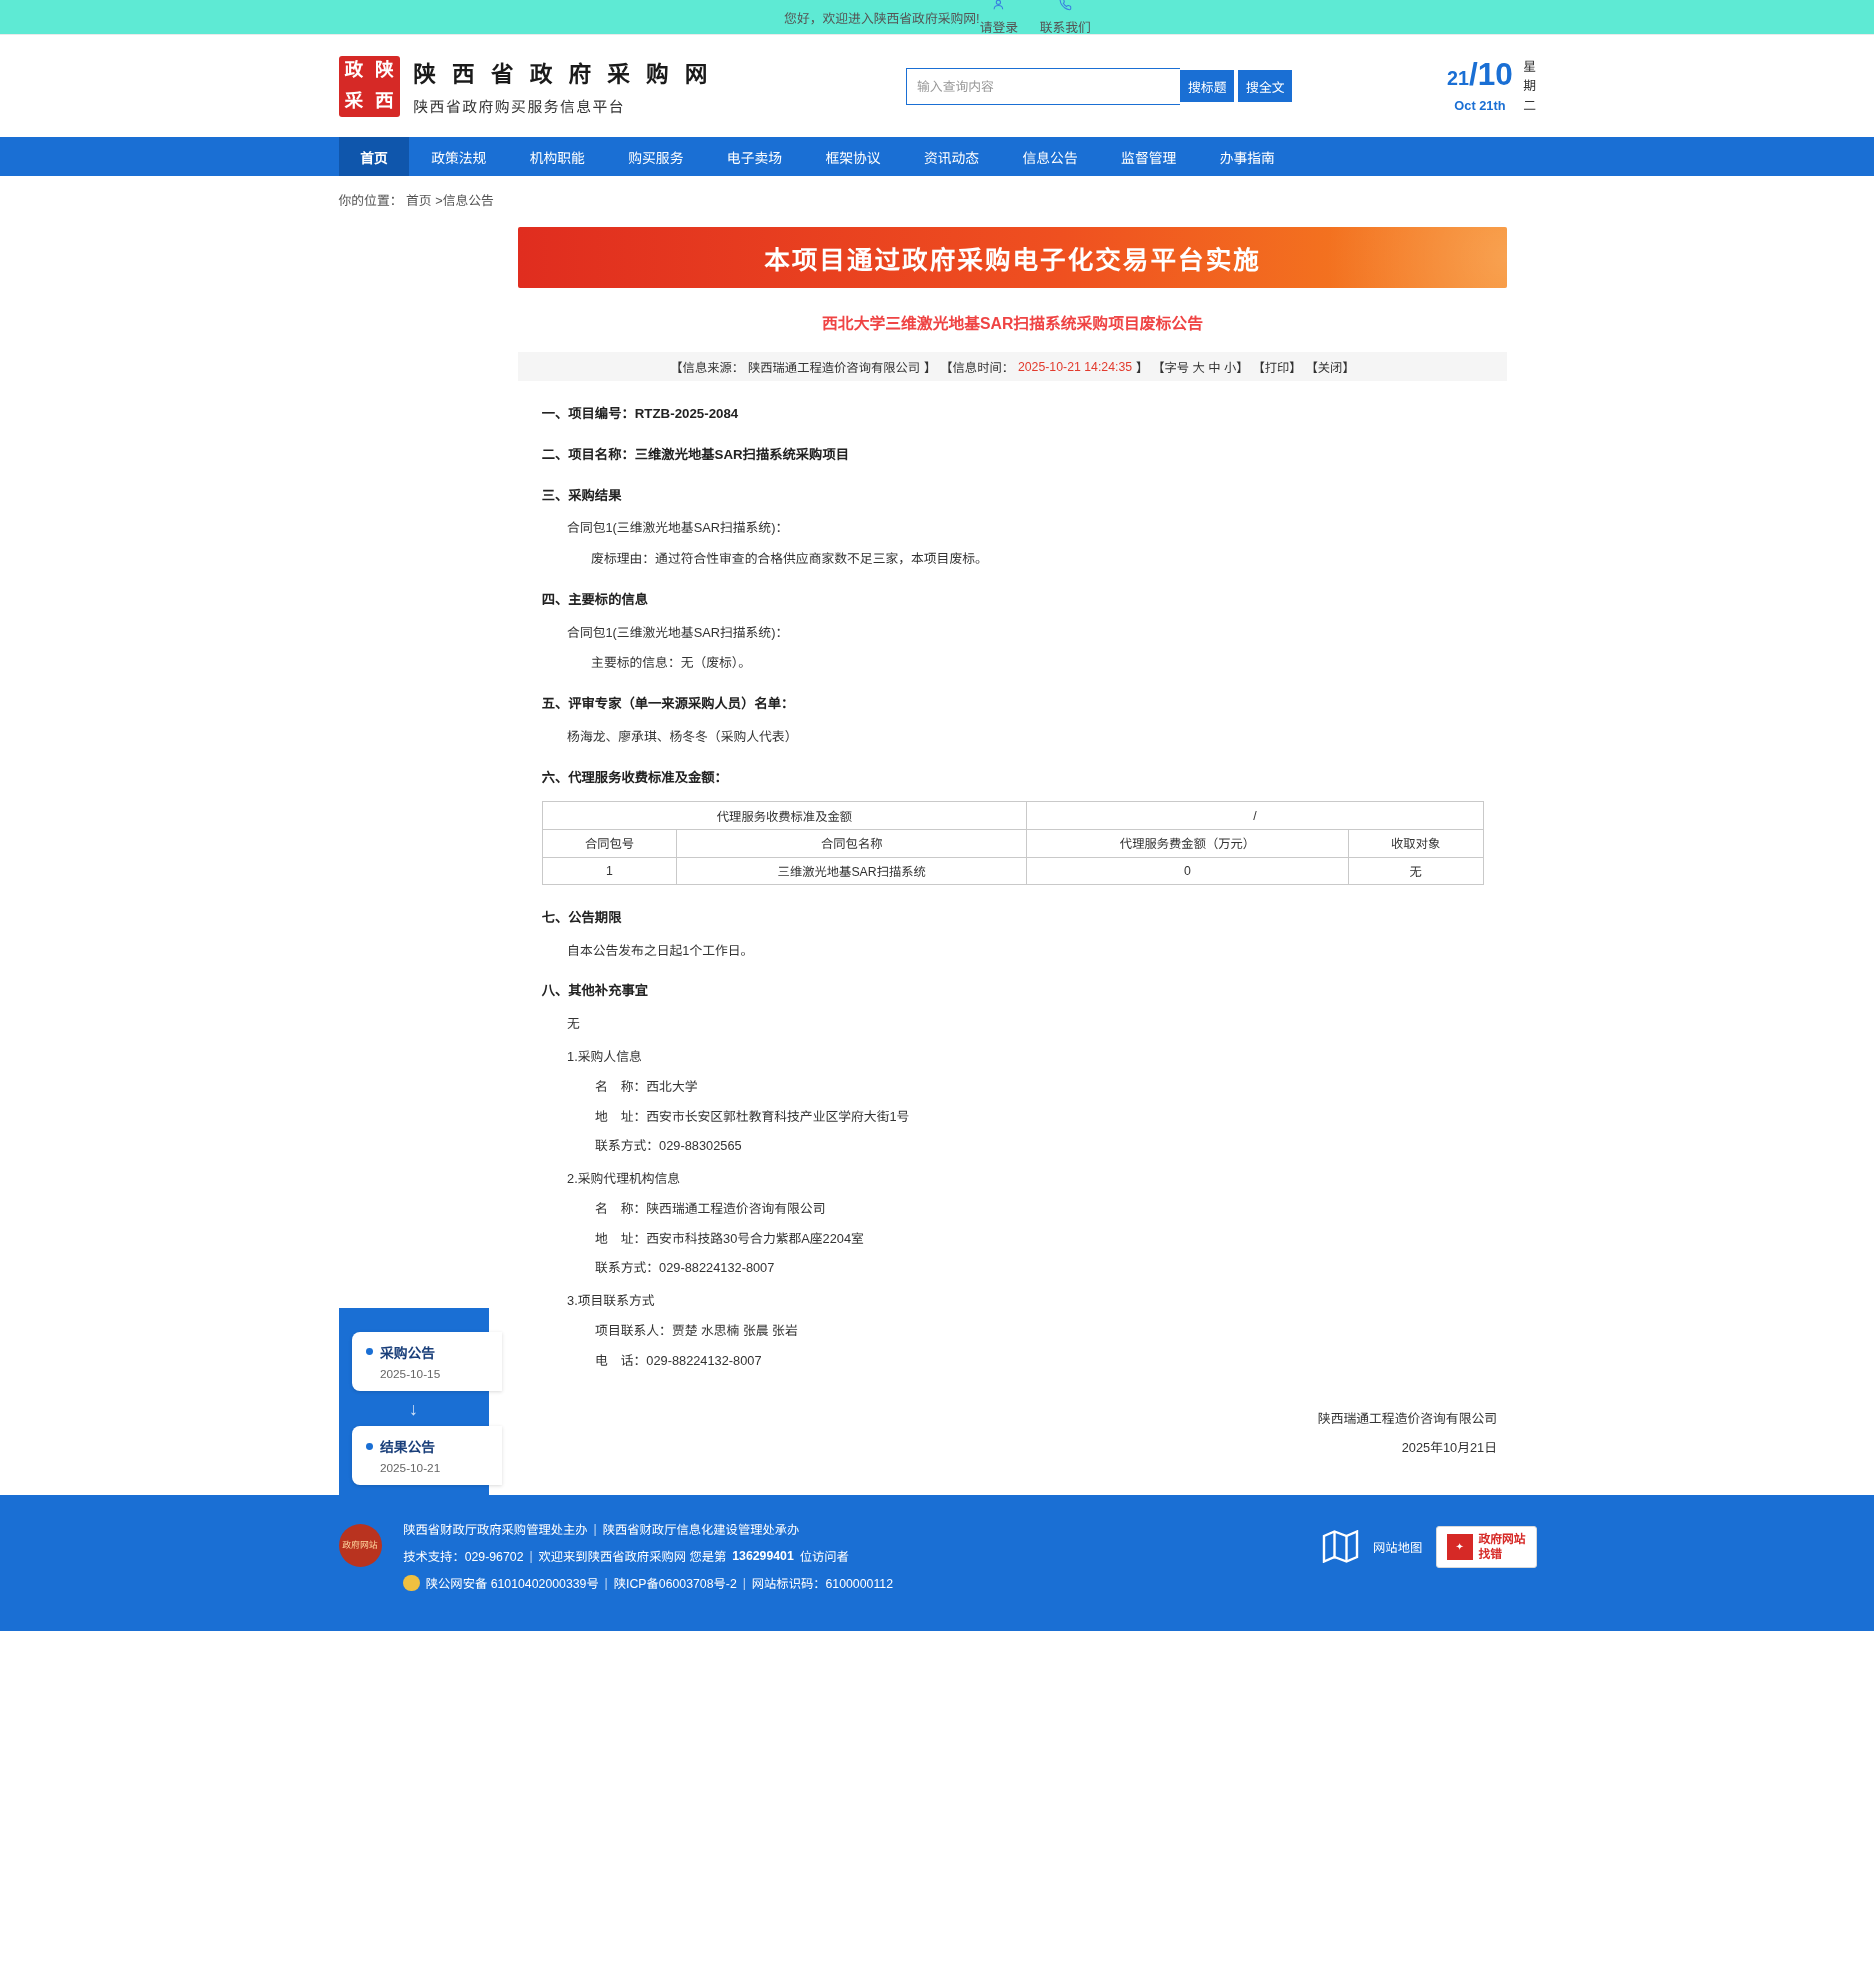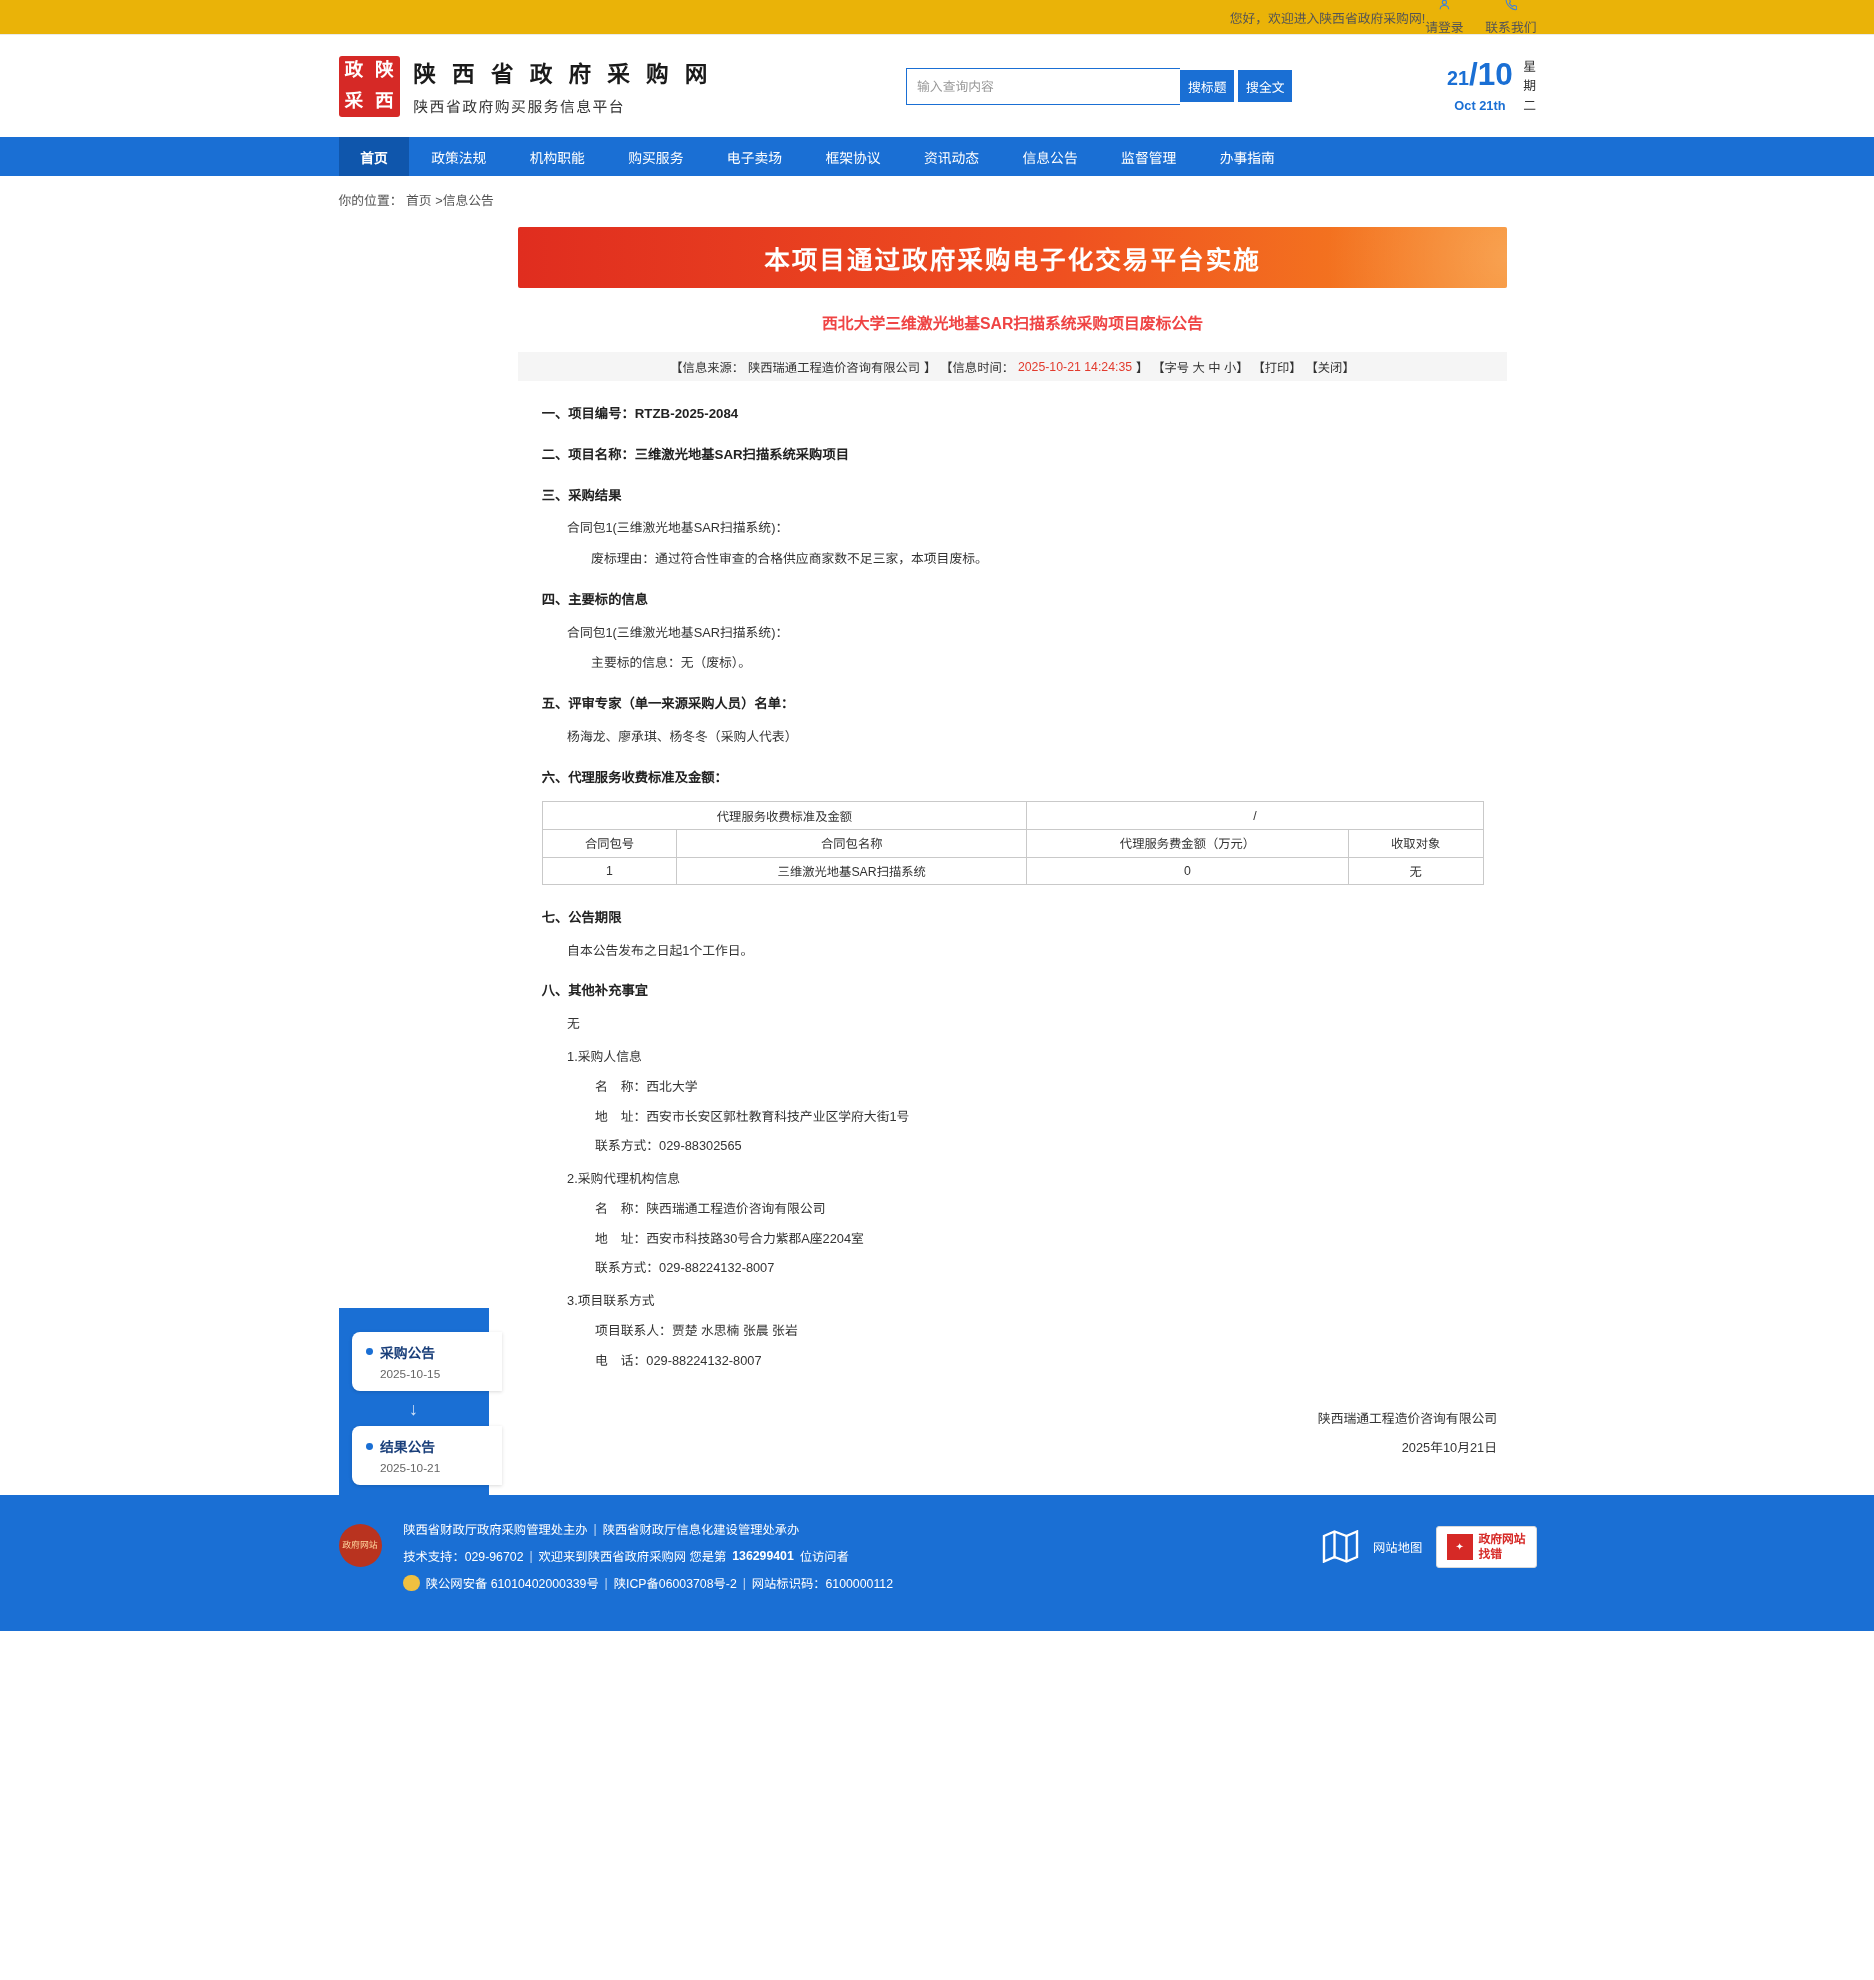--- a/index.html
+++ b/index.html
@@ -8,25 +8,25 @@
     width:1875px;
     font-family:"Liberation Sans","DejaVu Sans",sans-serif;
     background:#ffffff;
     color:#333;
     font-size:12.8px;
   }
 
   
   .topbar {
     height:35px;
-    background:#eab308;
+    background:#5eead4;
     border-bottom:1px solid #eaeaea;
     display:flex;
     align-items:center;
-    justify-content:flex-end;
+    justify-content:center;
     padding:0 calc(50% - 599px);
     font-size:12.8px;
     color:#555;
   }
   .topbar-right { display:flex; align-items:center; gap:21.7px; color:#555; }
   .topbar-right .tb-item { display:flex; align-items:center; gap:5.9px; cursor:pointer;flex-direction:column; }
   .tb-icon { color:#3a7fe0; display:inline-flex; }
 
   
   .header {

